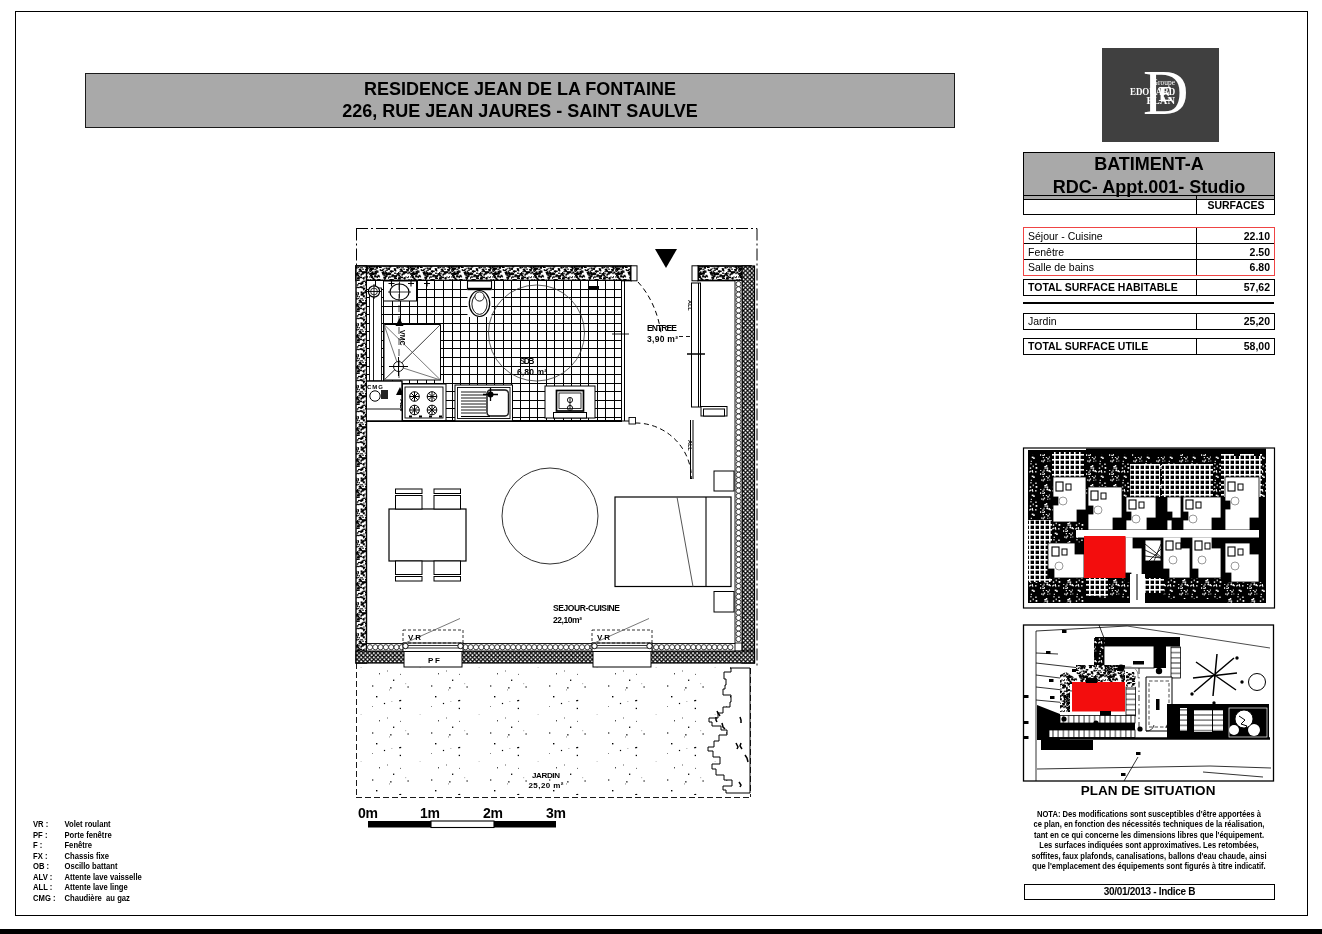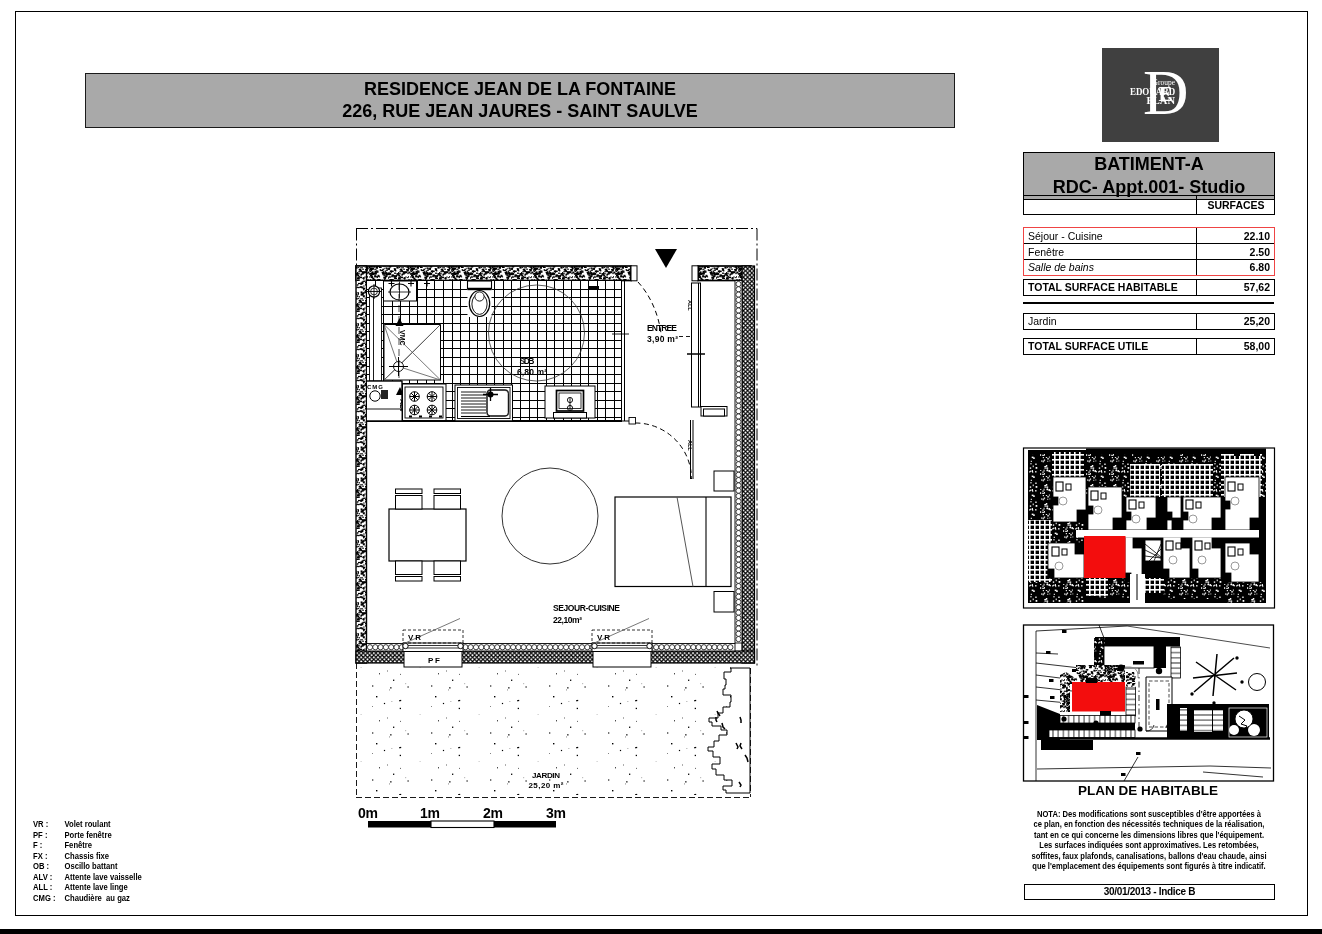--- a/index.html
+++ b/index.html
@@ -30,21 +30,21 @@
 </div>
 
 <div class="abs" style="left:1023px;top:227px;width:250px;height:47px;border:1px solid #ef4444;font-size:10.5px;">
   <div class="abs" style="left:172px;top:0;width:1px;height:47px;background:#000;"></div>
   <div class="abs" style="left:4px;top:1.5px;">Séjour - Cuisine</div>
     <div class="abs b" style="right:4px;top:1.5px;">22.10</div>
   <div class="abs" style="left:0px;top:15px;width:250px;height:1px;background:#000;"></div>
   <div class="abs" style="left:4px;top:17.5px;">Fenêtre</div>
     <div class="abs b" style="right:4px;top:17.5px;">2.50</div>
   <div class="abs" style="left:0px;top:31px;width:250px;height:1px;background:#000;"></div>
-  <div class="abs" style="left:4px;top:33px;font-style:italic;">Salle de bains</div>
+  <div class="abs" style="left:4px;top:33px;">Salle de bains</div>
     <div class="abs b" style="right:4px;top:33px;">6.80</div>
 </div>
 
 <div class="abs b" style="left:1023px;top:279px;width:250px;height:15px;border:1px solid #000;font-size:10.5px;">
   <div class="abs" style="left:172px;top:0;width:1px;height:15px;background:#000;"></div>
   <div class="abs" style="left:4px;top:1px;">TOTAL SURFACE HABITABLE</div>
     <div class="abs" style="right:4px;top:1px;">57,62</div>
 </div>
 
 <div class="abs" style="left:1023px;top:302px;width:251px;height:1.5px;background:#000;"></div>
@@ -1126,21 +1126,21 @@
       <circle cx="1192" cy="694" r="1.7"></circle>
       <circle cx="1242" cy="682" r="1.7"></circle>
       <circle cx="1214" cy="703" r="1.7"></circle>
     </g>
 
 <circle cx="1257" cy="682" r="8.5" fill="none" stroke="#000" stroke-width="1"></circle>
 
 <path d="M1037 769l173 -3 61 2M1203 772l60 5M1124 781l14 -24" fill="none" stroke="#000" stroke-width="0.8"></path>
 </svg>
 
-<div class="abs b" style="left:1023px;top:783px;width:250px;text-align:center;font-size:13.5px;">PLAN DE HABITABLE</div>
+<div class="abs b" style="left:1023px;top:783px;width:250px;text-align:center;font-size:13.5px;">PLAN DE SITUATION</div>
 
 <div class="abs b" style="left:983px;top:809px;width:332px;text-align:center;font-size:9.6px;line-height:10.45px;transform:scaleX(0.79);">NOTA: Des modifications sont susceptibles d'être apportées à<br>ce plan, en fonction des nécessités techniques de la réalisation,<br>tant en ce qui concerne les dimensions libres que l'équipement.<br>Les surfaces indiquées sont approximatives. Les retombées,<br>soffites, faux plafonds, canalisations, ballons d'eau chaude, ainsi<br>que l'emplacement des équipements sont figurés à titre indicatif.</div>
 
 <div class="abs b" style="left:1024px;top:883.5px;width:249px;height:14.5px;border:1px solid #000;text-align:center;font-size:10px;line-height:14.5px;letter-spacing:-0.3px;">30/01/2013 - Indice B</div>
 
 <div class="abs b" style="left:33px;top:819px;font-size:9px;line-height:10.55px;transform:scaleX(0.85);transform-origin:0 0;">
 <table style="border-collapse:collapse;font-size:9px;line-height:10.55px;">
       <tbody>
 <tr>
           <td style="padding:0;width:37px;">VR :</td>

